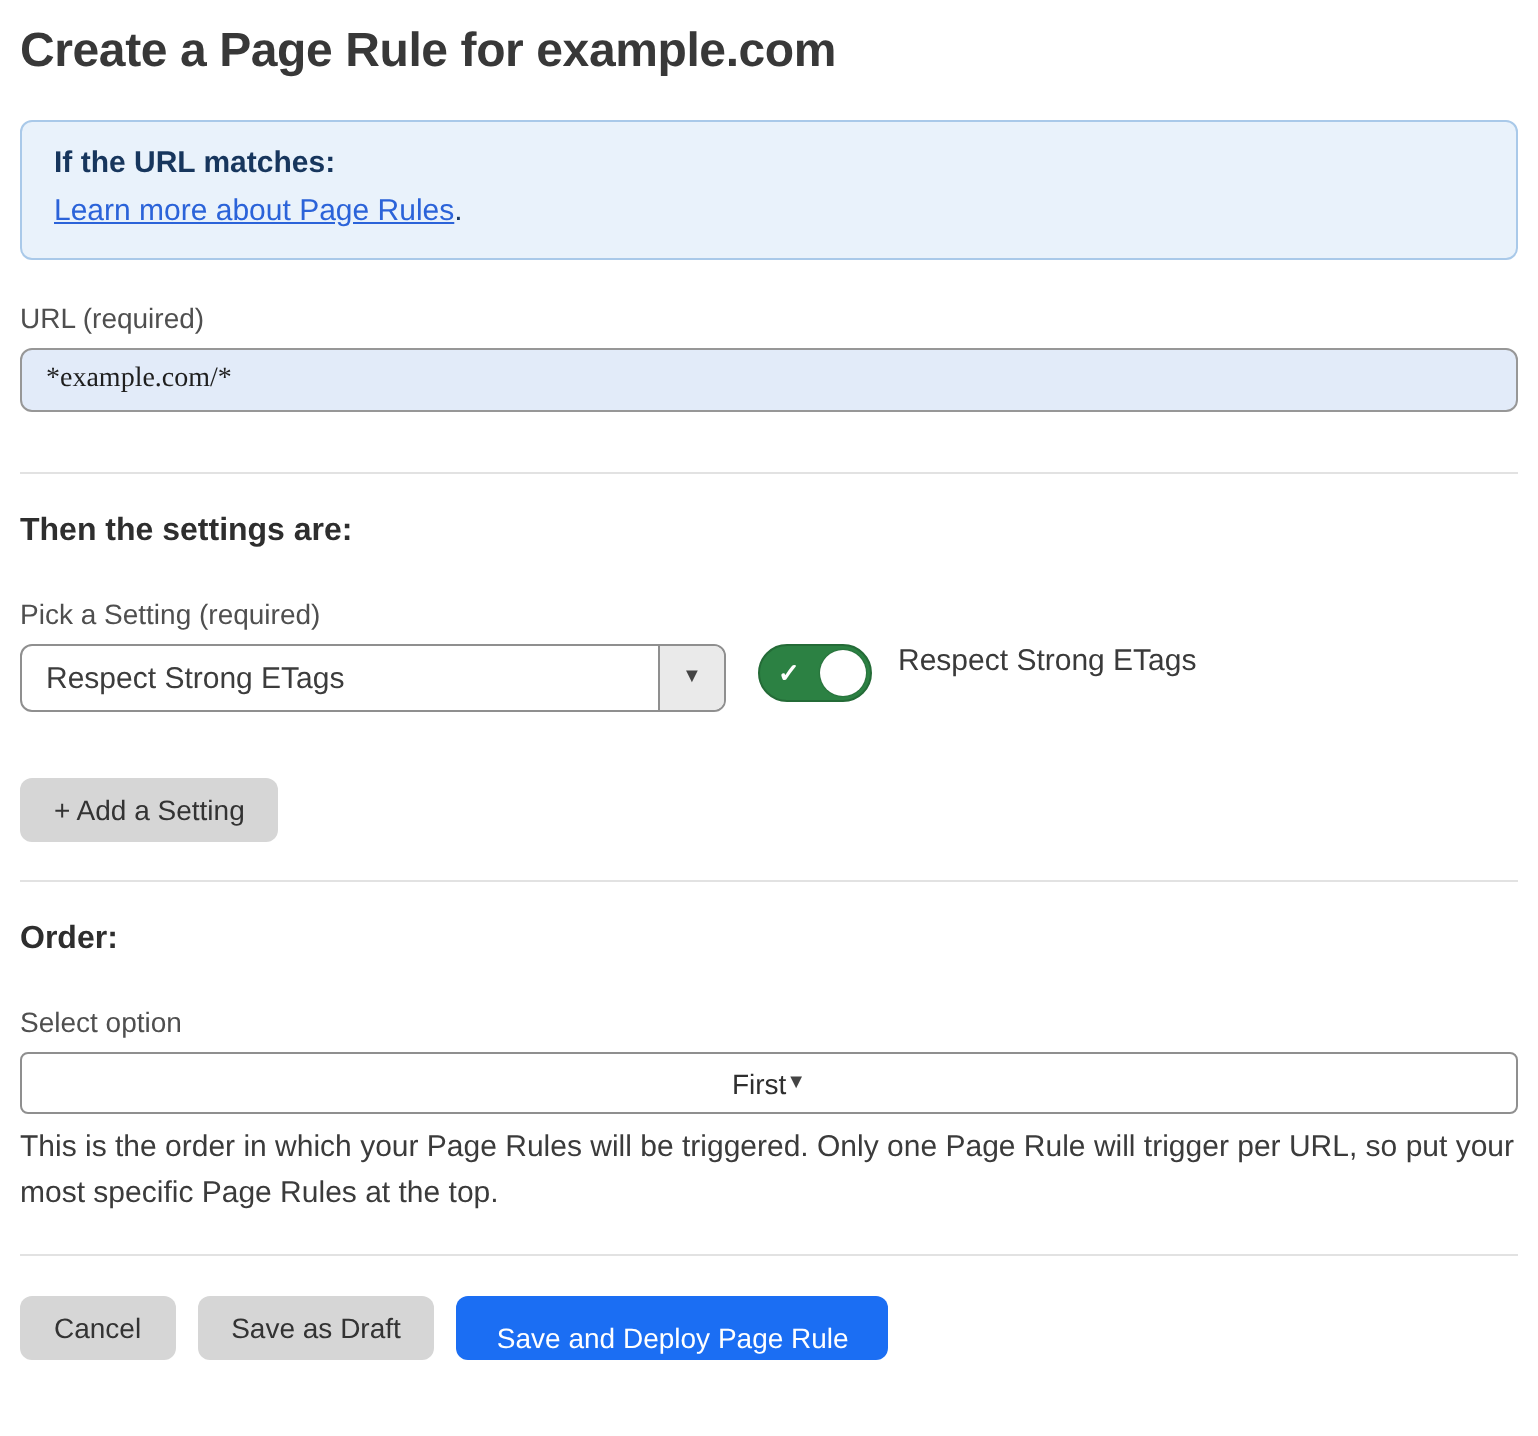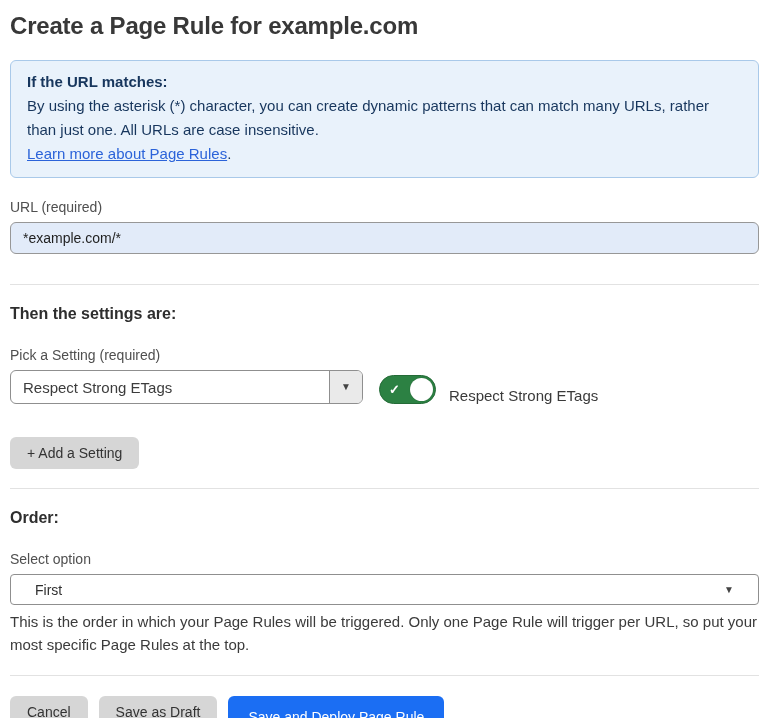--- a/index.html
+++ b/index.html
@@ -33,31 +33,31 @@
   .field-label {
     display: block; font-size: 14px; color: #4f4f4f; margin-bottom: 7px;
   }
 
   .url-field { margin-bottom: 30px; }
   .url-input {
     display: block; width: 100%; height: 32px;
     background: #e2ebf9;
     border: 1px solid #979797; border-radius: 6px;
     padding: 0 12px; font-size: 14px; color: #1f1f1f;
-    font-family: Liberation Sans, sans-serif;
+    font-family: Liberation Serif, serif;
     outline: none;
   }
 
   .divider { border: none; border-top: 1px solid #e2e2e2; margin: 19px 0 20px 0; }
 
   .section-heading {
     font-size: 16px; font-weight: 700; color: #2e2e2e; margin: 0 0 24px 0;
   }
 
-  .setting-row { display: flex; align-items: flex-end; }
+  .setting-row { display: flex; align-items: flex-start; }
   .select-box {
     width: 353px; height: 34px;
     background: #ffffff;
     border: 1px solid #8f8f8f; border-radius: 6px;
     display: flex; align-items: center; justify-content: space-between;
     overflow: hidden; cursor: pointer;
   }
   .select-value { padding-left: 12px; font-size: 15px; color: #3c3c3c; }
   .select-arrow-btn {
     width: 33px; align-self: stretch;
@@ -89,42 +89,41 @@
   }
   .btn.gray { background: #d6d6d6; }
   .btn.blue { background: #1b6ef3; color: #ffffff; padding: 13px 20px; }
 
   .add-setting { margin-top: 33px; display: block; }
 
   .order-select {
     width: 100%; height: 31px;
     background: #ffffff;
     border: 1px solid #8f8f8f; border-radius: 4px;
-    display: flex; align-items: center; justify-content: space-between;
+    display: flex; align-items: center; justify-content: center;
     padding: 0 24px; cursor: pointer;
   }
   .order-select .select-value { padding-left: 0; font-size: 14px; color: #2f2f2f; }
 
   .help-text {
     font-size: 15px; line-height: 23px; color: #3b3b3b;
     margin: 5px 0 0 0;
   }
 
   .footer { display: flex; gap: 11px; margin-top: 18px; }
 </style>
 </head>
 <body>
 
 <div class="page">
 
   <h1 class="page-title">Create a Page Rule for example.com</h1>
 
   <div class="info-box">
     <div class="info-heading">If the URL matches:</div>
-    <div class="info-body">By using the asterisk (*) character, you can create dynamic patterns that can match many URLs, rather than just one. All URLs are case insensitive.</div>
     <div class="info-link-line"><a class="info-link">Learn more about Page Rules</a><span class="info-period">.</span></div>
   </div>
 
   <div class="url-field">
     <label class="field-label">URL (required)</label>
     <input type="text" class="url-input" value="*example.com/*" style="">
   </div>
 
   <hr class="divider">
 

